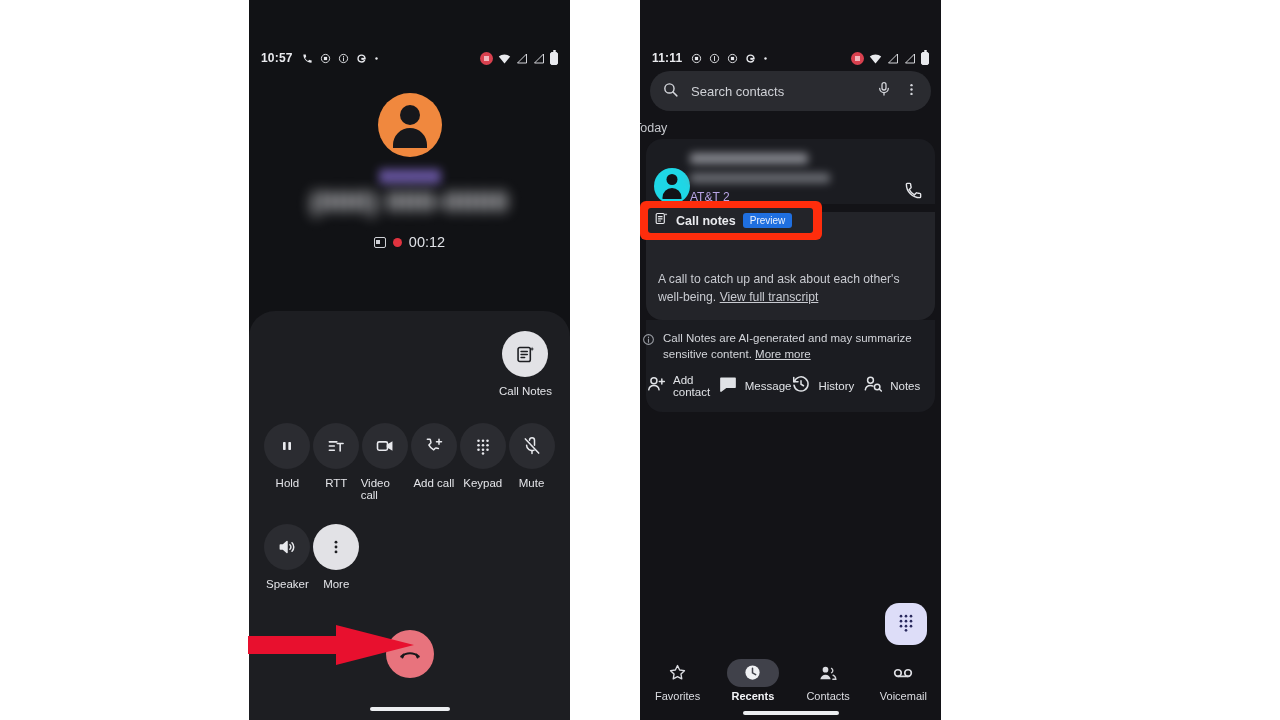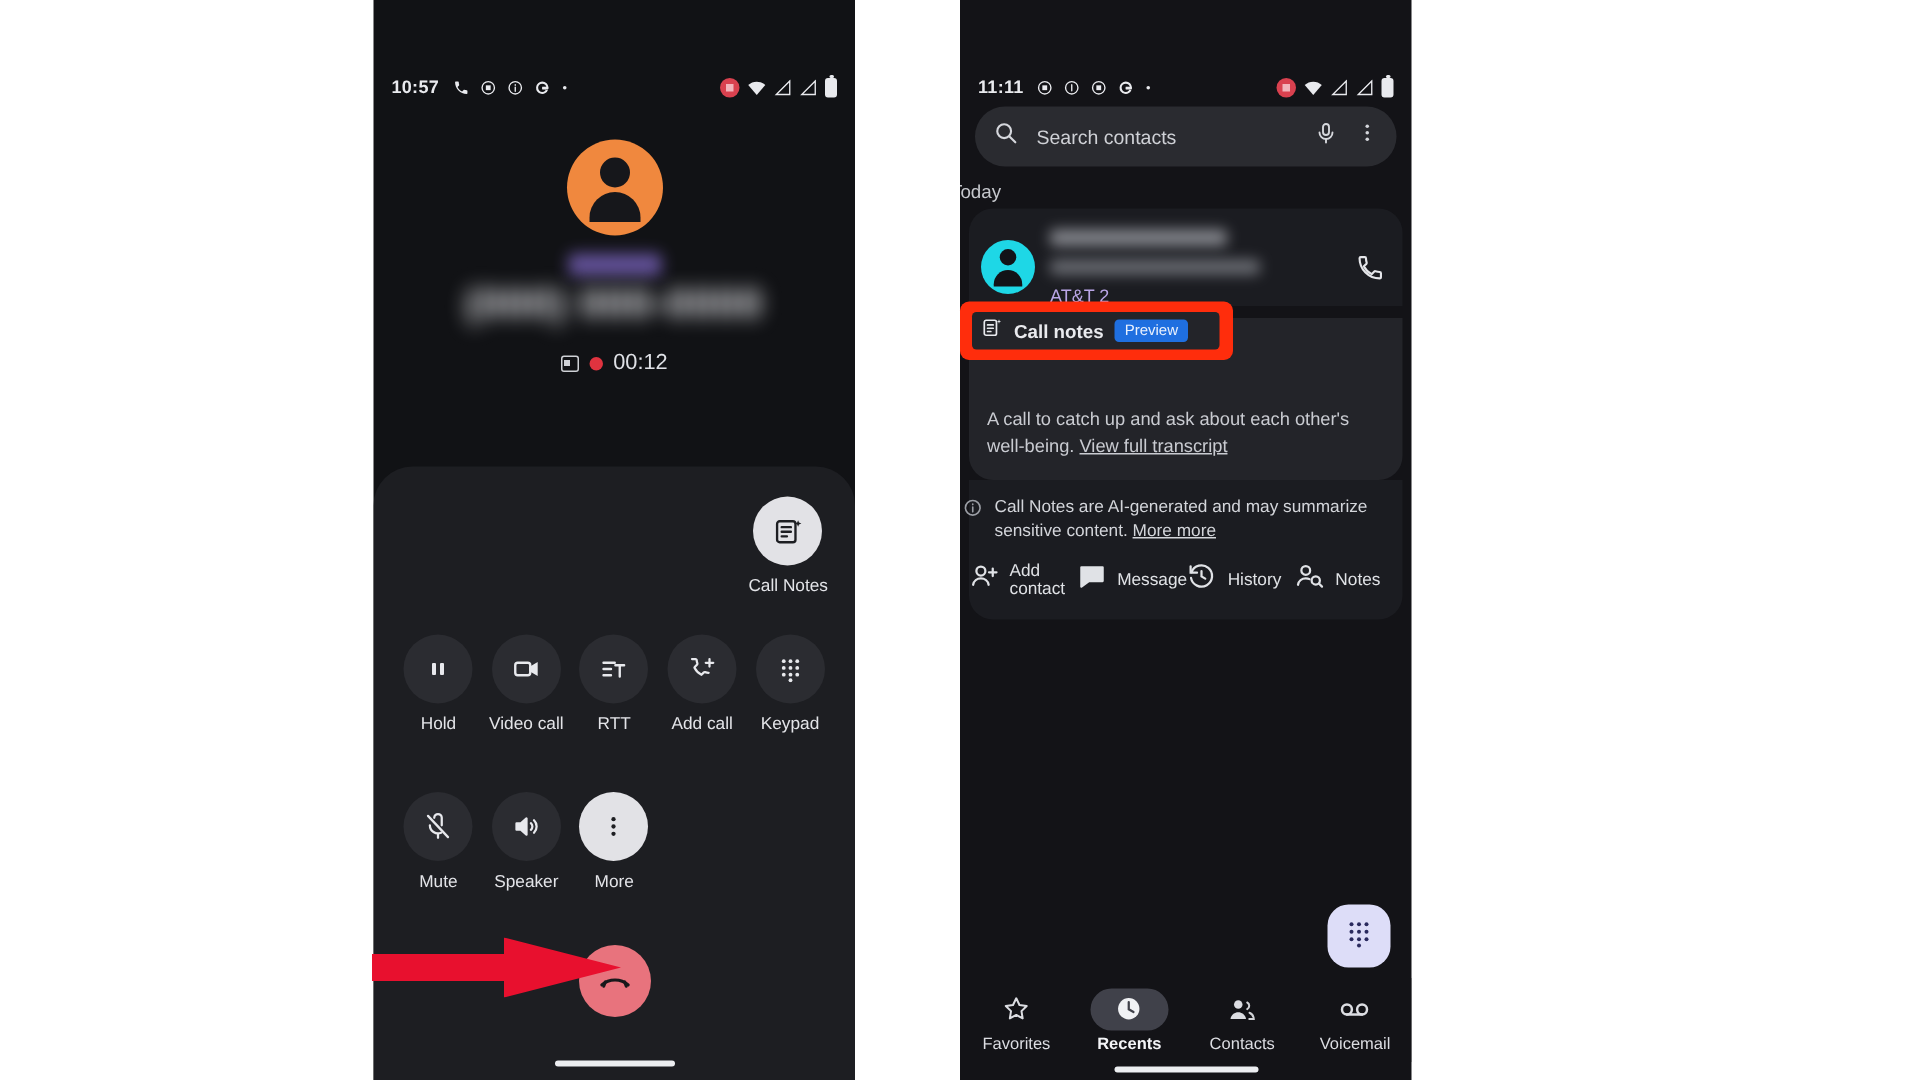--- a/index.html
+++ b/index.html
@@ -90,22 +90,22 @@
   }
   .meta-dot { width: 9px; height: 9px; border-radius: 50%; background: #e0333f; }
 
   .call-panel {
     position: absolute; left: 0; right: 0; top: 311px; bottom: 0;
     background: #1d1e22; border-radius: 26px 26px 0 0;
     padding-top: 20px;
   }
   .notes-row { display: flex; justify-content: flex-end; padding-right: 18px; }
   .ctrl-grid {
-    display: grid; grid-template-columns: repeat(5, 1fr);
-    row-gap: 39px; padding: 26px 14px 0 14px;
+    display: grid; grid-template-columns: repeat(6, 1fr);
+    row-gap: 23px; padding: 26px 14px 0 14px;
   }
   .ctrl { display: flex; flex-direction: column; align-items: center; }
   .ctrl-btn {
     width: 46px; height: 46px; border-radius: 50%;
     background: #2b2c31; display: flex; align-items: center; justify-content: center;
     color: #e8e9ed;
   }
   .ctrl-btn.light { background: #e2e2e6; color: #1d1e22; }
   .ctrl-lbl { margin-top: 8px; font-size: 11.5px; color: #e3e4e8; }
 
@@ -135,21 +135,21 @@
     background: #2a2b30; display: flex; align-items: center; padding: 0 12px;
     gap: 12px;
   }
   .search-ph { flex: 1; font-size: 13px; color: #cfd1d6; }
   .sec-header { padding: 10px 0 4px 0px; margin-left: -6px; font-size: 12.5px; color: #c6c8cd; }
 
   .recent-card {
     margin: 0 6px; background: #1b1c21; border-radius: 16px 16px 0 0;
     padding: 12px 12px 0 12px;
   }
-  .recent-row { display: flex; align-items: center; gap: 10px; }
+  .recent-row { display: flex; align-items: flex-end; gap: 0; }
   .rc-avatar {
     width: 36px; height: 36px; border-radius: 50%; background: #1ed7e6;
     position: relative; flex: 0 0 36px; margin-left: -4px;
   }
   .rc-avatar:before {
     content:''; position:absolute; left:50%; top:6px; transform:translateX(-50%);
     width:11px; height:11px; border-radius:50%; background:#121318;
   }
   .rc-avatar:after {
     content:''; position:absolute; left:50%; bottom:5px; transform:translateX(-50%);
@@ -326,36 +326,36 @@
             <svg width="16" height="16" viewBox="0 0 24 24" fill="currentColor">
                 <rect x="6" y="6" width="4" height="12" rx="1"></rect>
                 <rect x="14" y="6" width="4" height="12" rx="1"></rect>
               </svg>
           </div>
           <div class="ctrl-lbl">Hold</div>
         </div>
 
         <div class="ctrl">
           <div class="ctrl-btn">
+            <svg width="20" height="20" viewBox="0 0 24 24" fill="none" stroke="currentColor" stroke-width="1.9" stroke-linecap="round">
+              <path d="M4 7h9M4 12h6M4 17h6"></path>
+                <path d="M13.5 9h7M17 9v9"></path>
+            </svg>
+          </div>
+          <div class="ctrl-lbl">RTT</div>
+        </div>
+
+        <div class="ctrl">
+          <div class="ctrl-btn">
             <svg width="20" height="20" viewBox="0 0 24 24" fill="none" stroke="currentColor" stroke-width="1.9">
                 <rect x="3" y="7" width="12" height="10" rx="2"></rect>
                 <path d="M15 11l5-3v8l-5-3z" fill="currentColor"></path>
               </svg>
           </div>
           <div class="ctrl-lbl">Video call</div>
-        </div>
-
-        <div class="ctrl">
-          <div class="ctrl-btn">
-            <svg width="20" height="20" viewBox="0 0 24 24" fill="none" stroke="currentColor" stroke-width="1.9" stroke-linecap="round">
-              <path d="M4 7h9M4 12h6M4 17h6"></path>
-                <path d="M13.5 9h7M17 9v9"></path>
-            </svg>
-          </div>
-          <div class="ctrl-lbl">RTT</div>
         </div>
 
         <div class="ctrl">
           <div class="ctrl-btn">
             <svg width="20" height="20" viewBox="0 0 24 24" fill="none" stroke="currentColor" stroke-width="1.8" stroke-linecap="round">
               <path d="M6 11c1.2 2.4 3.2 4.4 5.6 5.6l1.9-1.9c.3-.3.7-.3 1-.2.9.3 1.8.5 2.8.5"></path>
               <path d="M4 4h2.9c.4 0 .7.3.8.7.1 1 .3 1.9.6 2.8.1.3 0 .7-.2 1L6.2 10.4"></path>
               <path d="M18 4v6M15 7h6"></path>
             </svg>
           </div>

